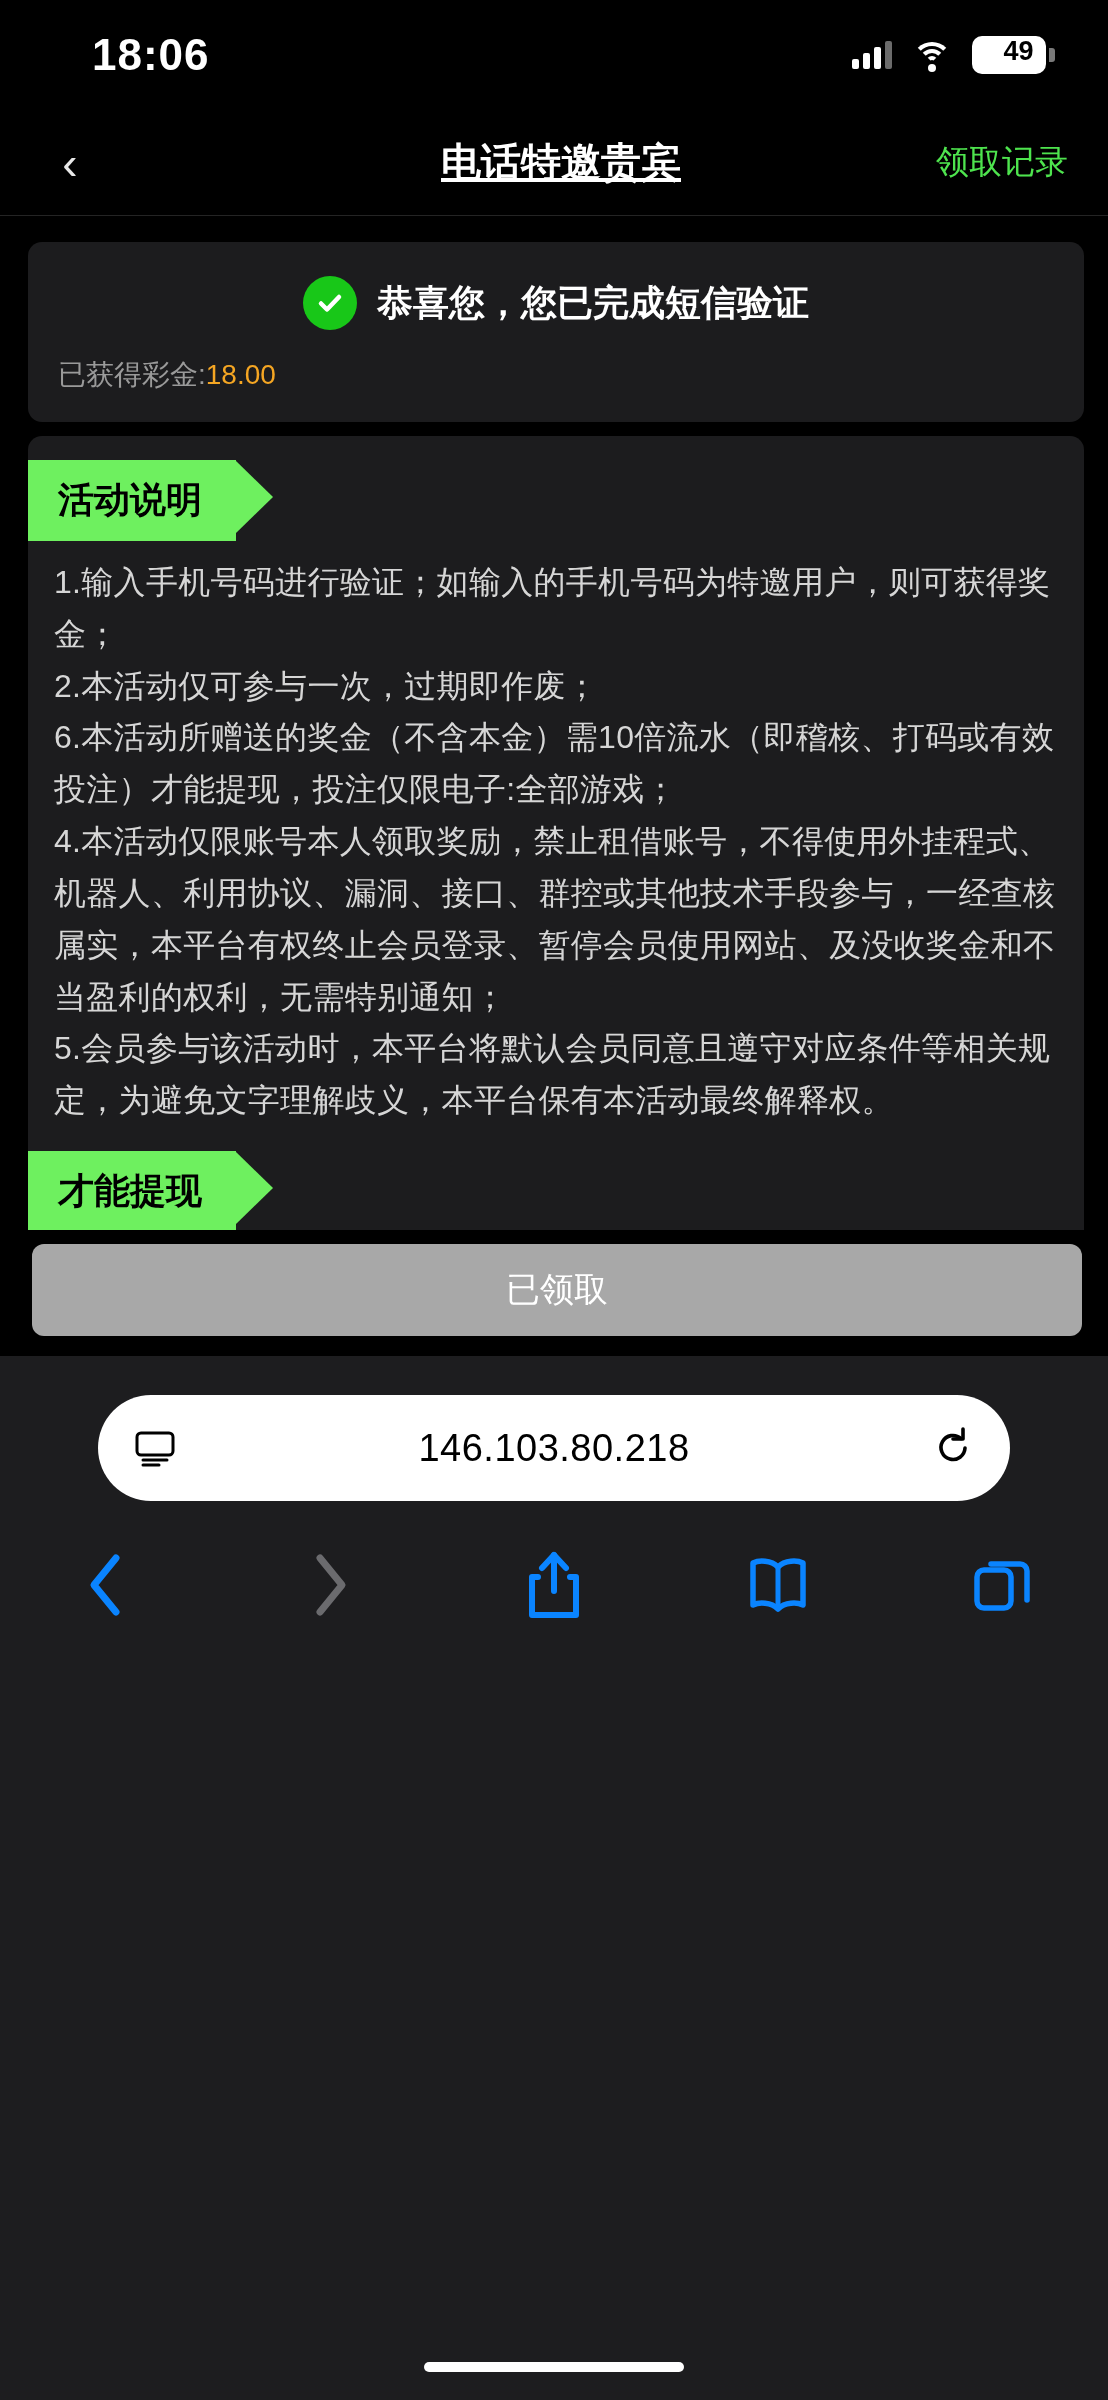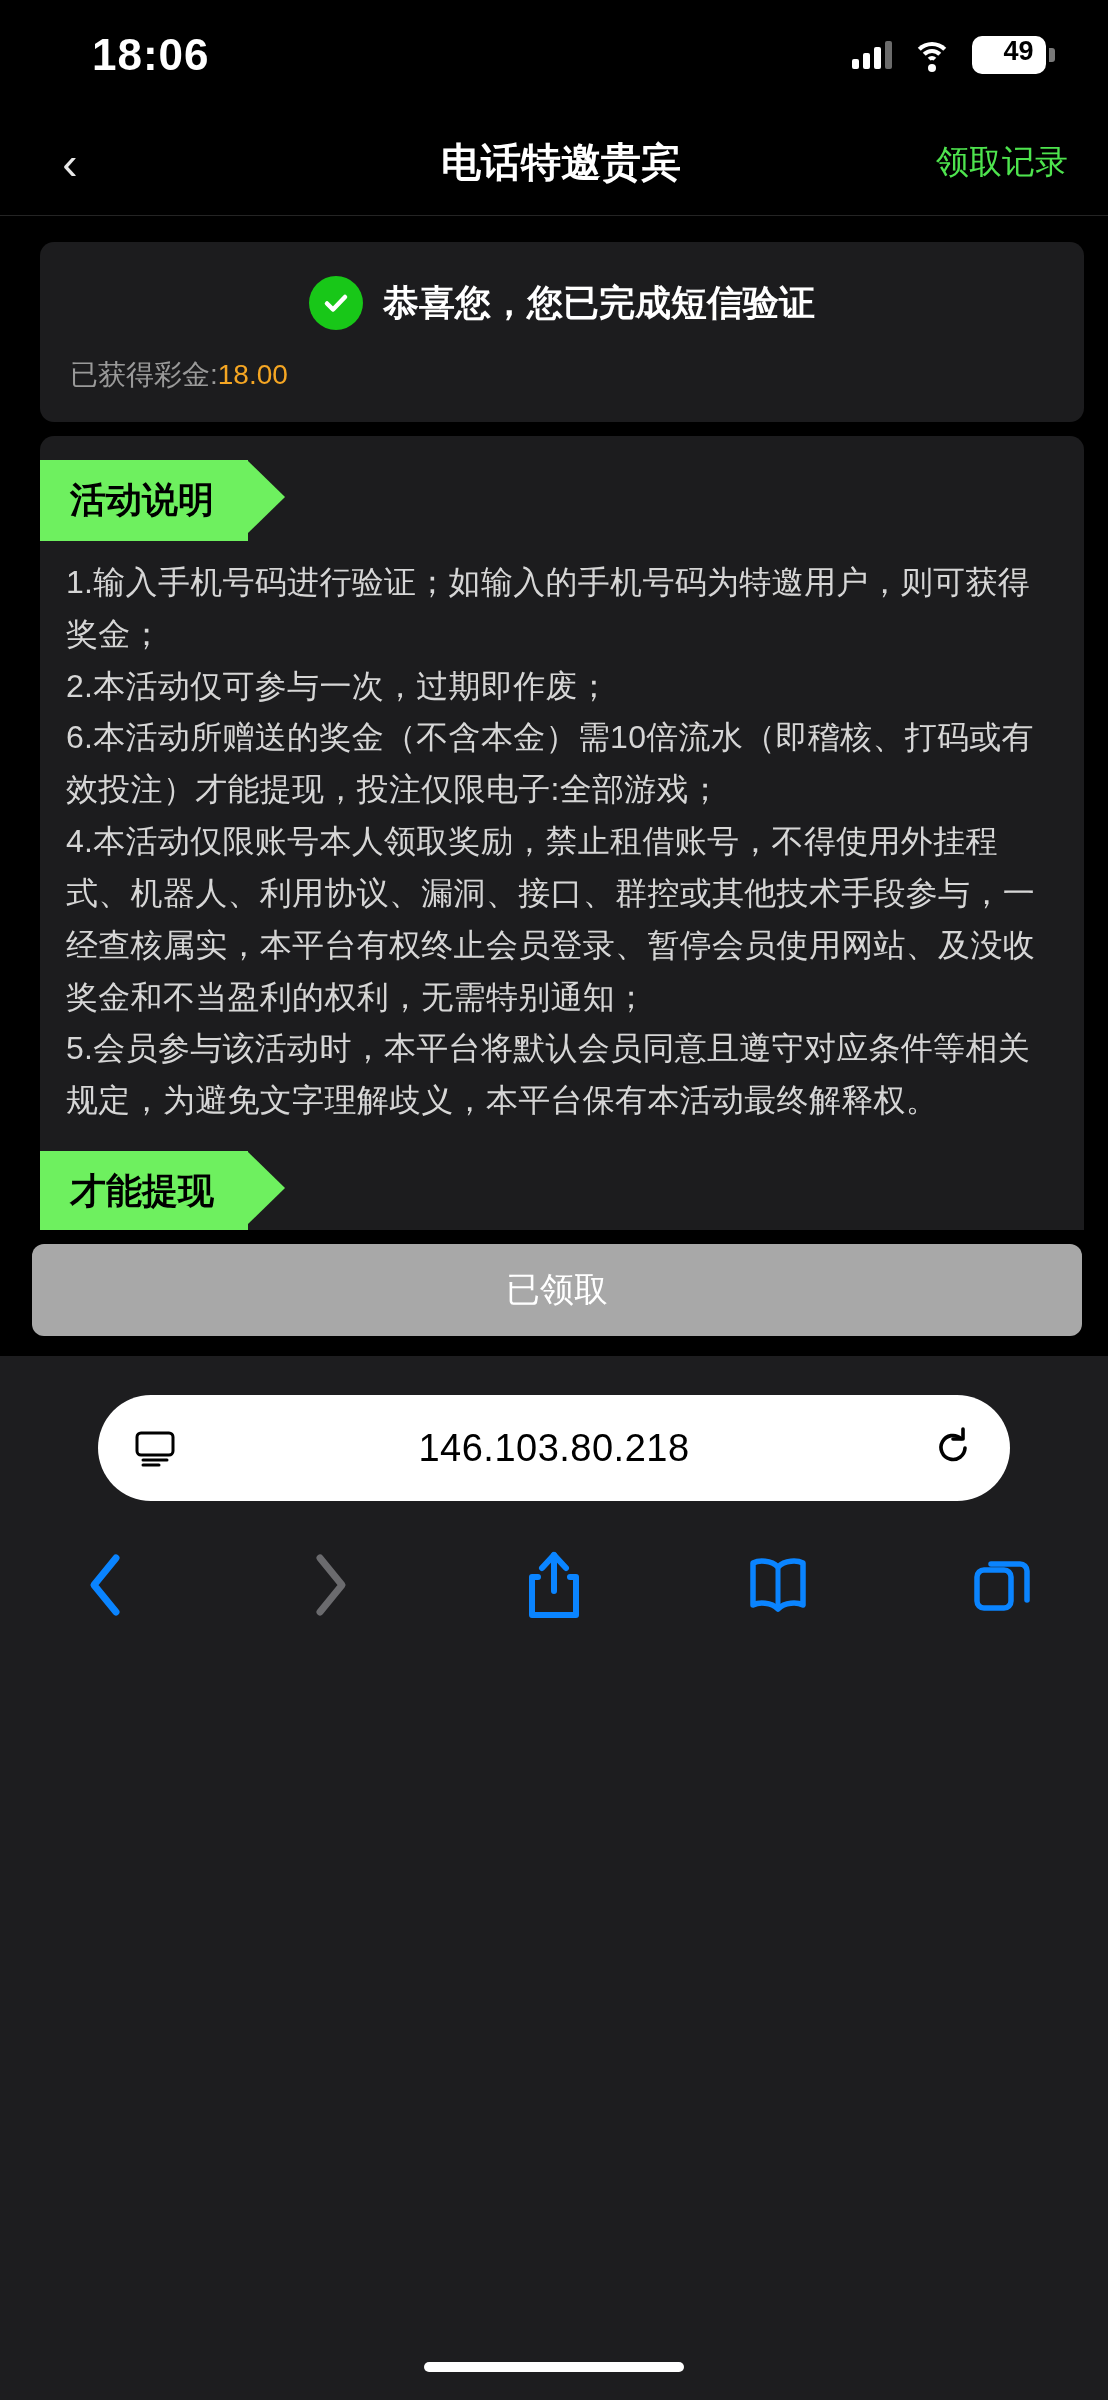--- a/index.html
+++ b/index.html
@@ -109,35 +109,35 @@
     font-weight: 300;
   }
   .nav-title {
     position: absolute;
     left: 14px; right: 0;
     text-align: center;
     color: #fff;
     font-size: 40px;
     font-weight: bold;
     pointer-events: none;
+    text-decoration: underline;
   }
   .nav-action {
     margin-left: auto;
     color: #4ee44e;
     font-size: 33px;
     z-index: 2;
   }
 
   
   .content {
     padding: 26px 24px 0 28px;
     height: 1110px;
     overflow: hidden;
     position: relative;
-    margin-left: 12px;
   }
 
   .success-card {
     background: #1c1c1e;
     border-radius: 14px;
     padding: 34px 30px 28px 30px;
   }
   .success-row {
     display: flex;
     align-items: center;

